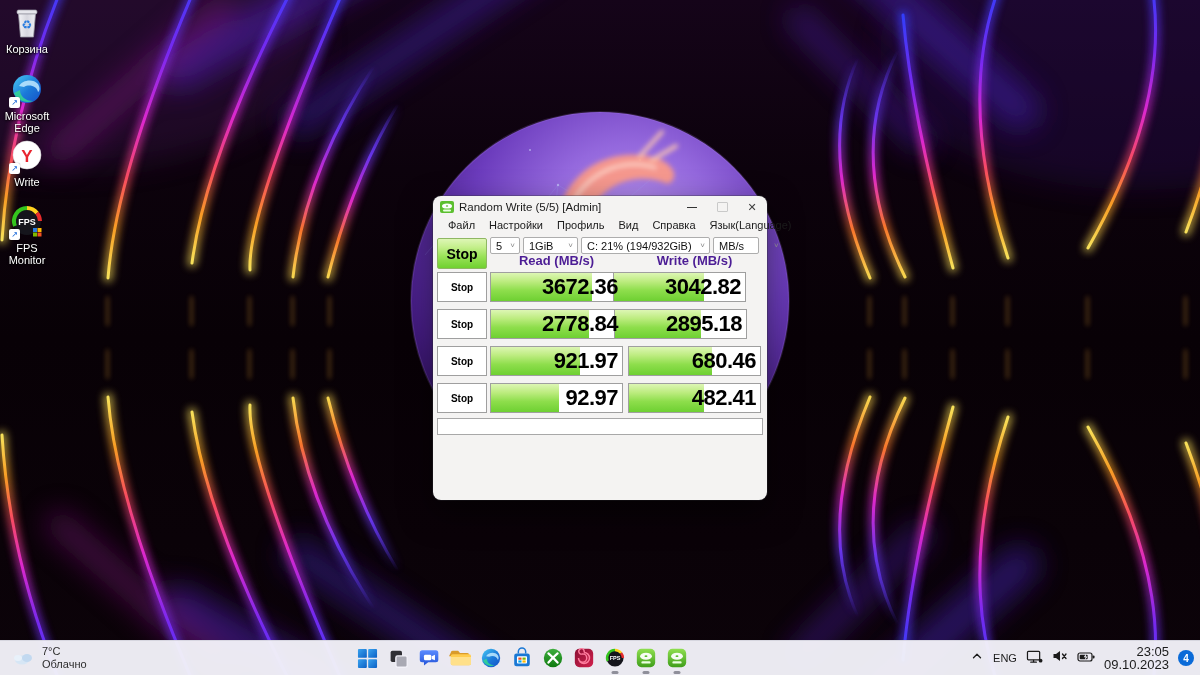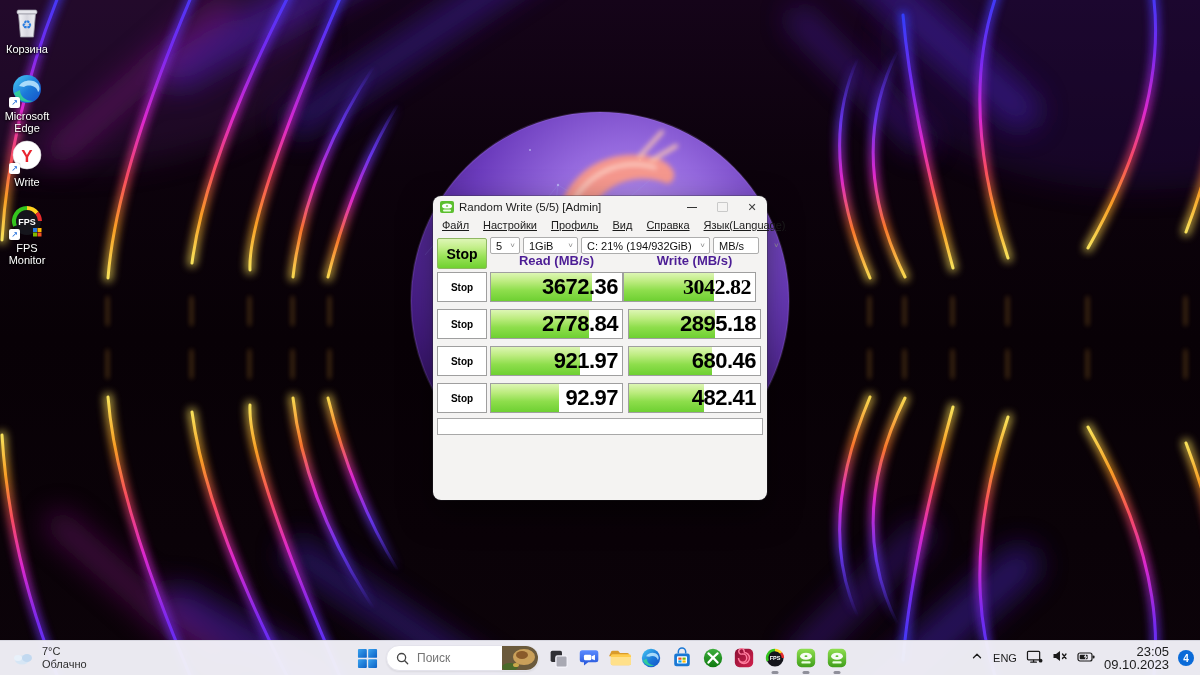--- a/index.html
+++ b/index.html
@@ -20,21 +20,21 @@
   .cdm{position:absolute;left:433px;top:196px;width:334px;height:304px;background:#f4f3f2;
        border-radius:8px;box-shadow:0 12px 32px rgba(0,0,0,.55),0 0 0 1px rgba(60,60,70,.35);
        z-index:5;}
   .titlebar{height:22px;display:flex;align-items:center;padding:0 0 0 7px;}
   .apptitle{font-size:11.5px;color:#1b1b1b;margin-left:5px;flex:0 1 auto;white-space:nowrap;}
   .capbtns{margin-left:auto;display:flex;height:22px;}
   .capbtn{width:30px;height:22px;display:flex;align-items:center;justify-content:center;}
   .minglyph{width:10px;height:0;border-top:1px solid #333;}
   .maxglyph{width:9px;height:8px;border:1px solid #c9c9c9;border-radius:1px;}
   .closeglyph{font-size:11px;color:#404040;line-height:1;}
-  .menubar{display:flex;font-size:11px;color:#1b1b1b;padding:0 2px 2px 2px;text-decoration:underline;}
+  .menubar{display:flex;font-size:11px;color:#1b1b1b;padding:0 2px 2px 8px;}
   .menubar span{padding:1px 7px;white-space:nowrap;}
   .combo{position:absolute;height:17px;background:#fff;border:1px solid #adadad;border-radius:2px;
          font-size:11px;color:#111;display:flex;align-items:center;padding-left:5px;box-sizing:border-box;}
   .combo .chev{margin-left:auto;padding-right:4px;color:#888;font-size:8px;}
   .grn{background:linear-gradient(180deg,#def6b6 0%,#c4ef8c 28%,#9ae258 60%,#70d130 100%);}
   .bigstop{position:absolute;left:4px;top:42px;width:50px;height:31px;border:1px solid #8fb763;
            border-radius:2px;display:flex;align-items:center;justify-content:center;
            font-size:14px;font-weight:bold;color:#000;box-sizing:border-box;}
   .hdr{position:absolute;top:57px;height:16px;font-size:13px;font-weight:bold;color:#4c1d95;
        text-align:center;line-height:16px;}
@@ -308,31 +308,31 @@
   </div>
 
   <div class="hdr" style="left:57px;width:133px;">Read (MB/s)</div>
   <div class="hdr" style="left:195px;width:133px;">Write (MB/s)</div>
 
   <div class="cell grn stopcell" style="left:4px;top:76px;width:50px;">Stop</div>
   <div class="cell" style="left:57px;top:76px;width:133px;">
     <div class="fill" style="width: 77%;"></div>
     <span class="val">3672.36</span>
   </div>
-  <div class="cell" style="left:190px;top:76px;width:133px;font-family:Liberation Serif, serif;">
+  <div class="cell" style="left:180px;top:76px;width:133px;">
     <div class="fill" style="width: 69%;"></div>
     <span class="val">3042.82</span>
   </div>
 
   <div class="cell grn stopcell" style="left:4px;top:113px;width:50px;">Stop</div>
   <div class="cell" style="left:57px;top:113px;width:133px;">
     <div class="fill" style="width: 75%;"></div>
     <span class="val">2778.84</span>
   </div>
-  <div class="cell" style="left:195px;top:113px;width:133px;">
+  <div class="cell" style="left:181px;top:113px;width:133px;">
     <div class="fill" style="width: 66%;"></div>
     <span class="val">2895.18</span>
   </div>
 
   <div class="cell grn stopcell" style="left:4px;top:150px;width:50px;">Stop</div>
   <div class="cell" style="left:57px;top:150px;width:133px;">
     <div class="fill" style="width: 68%;"></div>
     <span class="val">921.97</span>
   </div>
   <div class="cell" style="left:195px;top:150px;width:133px;">
@@ -376,34 +376,20 @@
               <stop offset="1" stop-color="#0b5fc4"></stop>
             </linearGradient>
           </defs>
         <rect x="1" y="1" width="9.3" height="9.3" rx="1" fill="url(#wing)"></rect>
         <rect x="11.7" y="1" width="9.3" height="9.3" rx="1" fill="url(#wing)"></rect>
         <rect x="1" y="11.7" width="9.3" height="9.3" rx="1" fill="url(#wing)"></rect>
         <rect x="11.7" y="11.7" width="9.3" height="9.3" rx="1" fill="url(#wing)"></rect>
       </svg>
     </div>
 
-    <div class="search">
-      <svg width="13" height="13" viewBox="0 0 14 14">
-        <circle cx="6" cy="6" r="4.4" fill="none" stroke="#444" stroke-width="1.4"></circle>
-        <line x1="9.4" y1="9.4" x2="12.6" y2="12.6" stroke="#444" stroke-width="1.4" stroke-linecap="round"></line>
-      </svg>
-      <input class="search-input" placeholder="Поиск" style="">
-      <svg class="pic" width="36" height="26" viewBox="0 0 36 26">
-        <rect width="36" height="26" fill="#6b5a3c"></rect>
-        <ellipse cx="22" cy="12" rx="11" ry="8" fill="#caa05a"></ellipse>
-        <ellipse cx="20" cy="10" rx="6" ry="4" fill="#8a5a2a"></ellipse>
-        <ellipse cx="8" cy="22" rx="8" ry="4" fill="#4a6a2a"></ellipse>
-        <ellipse cx="14" cy="20" rx="3" ry="2" fill="#caa94a"></ellipse>
-      </svg>
-    </div>
 
     <div class="ti">
       <svg width="21" height="21" viewBox="0 0 24 24">
         <rect x="3" y="3" width="13" height="13" rx="2" fill="#2f2f34"></rect>
         <rect x="9" y="9" width="13" height="13" rx="2" fill="#a9a9b3" stroke="#f2f1f8" stroke-width="1.6"></rect>
       </svg>
     </div>
 
     <div class="ti">
       <svg width="22" height="22" viewBox="0 0 24 24">

